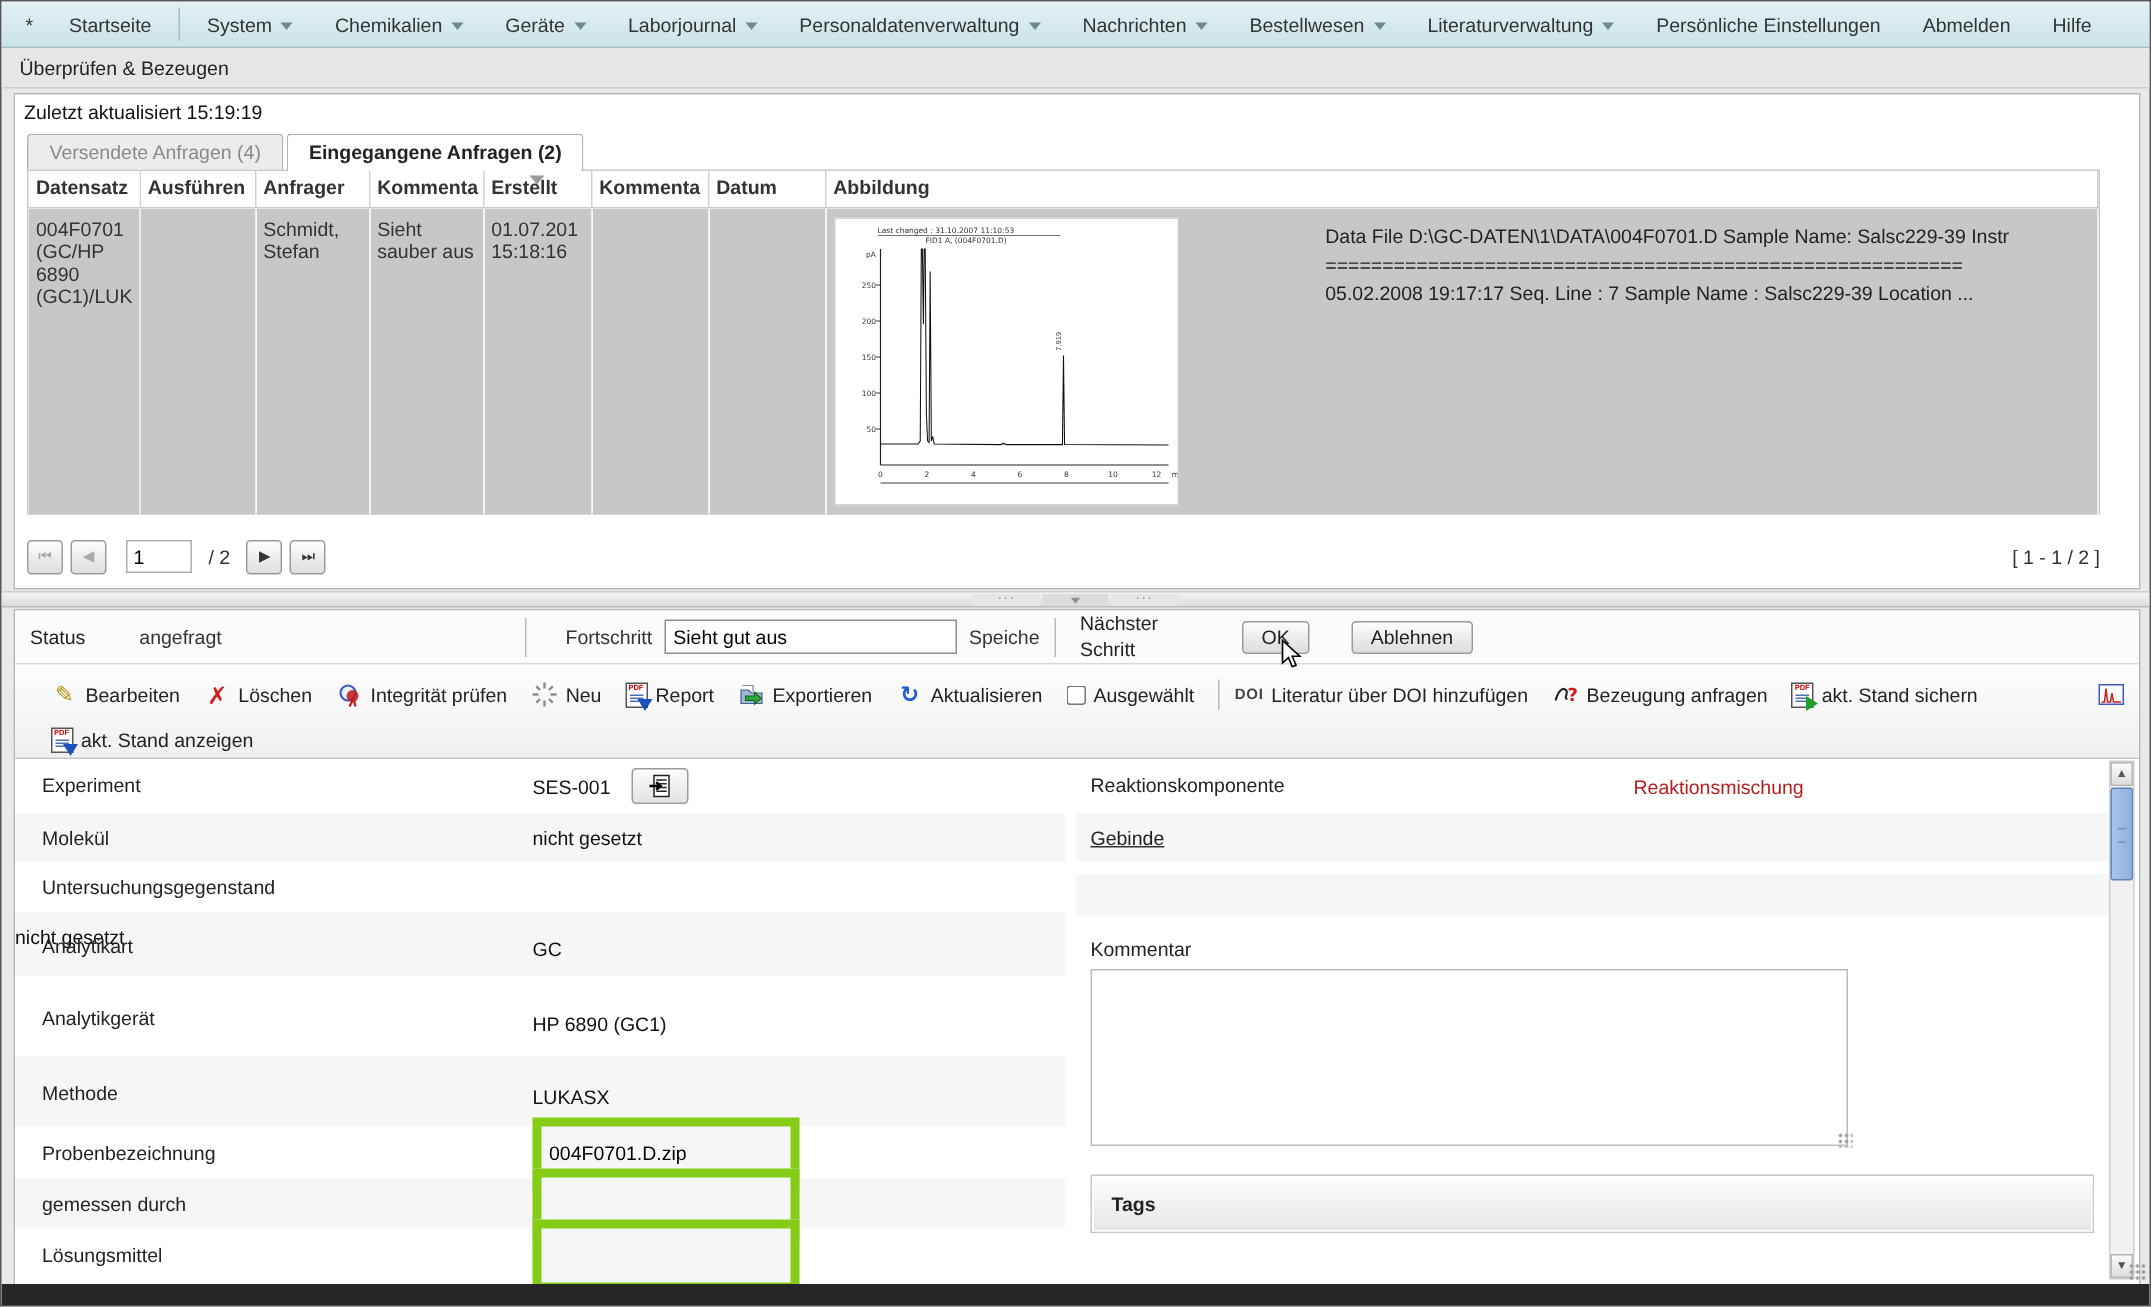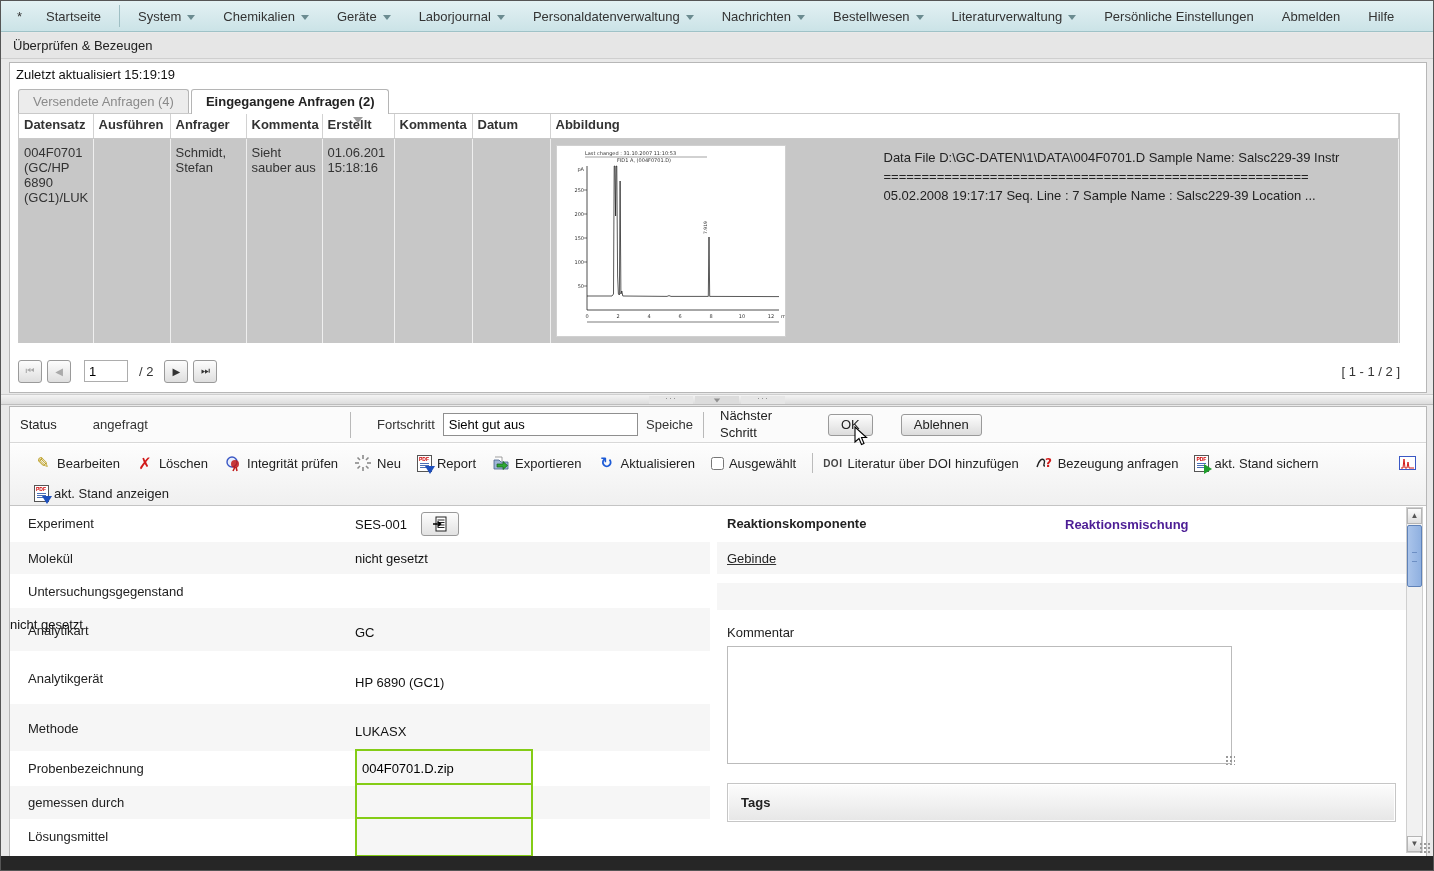--- a/index.html
+++ b/index.html
@@ -91,21 +91,21 @@
   .chk { width:13px; height:13px; }
   .ic-chrommini { border:1px solid #3a57c4; width:17px; height:14px; position:relative; background:#fff; }
 
   
   .formwrap { position:absolute; left:0; top:100px; width:1396px; bottom:0; background:#fff; overflow:hidden; }
   .fl { position:absolute; left:0; top:0; width:700px; }
   .frow { display:flex; border-bottom:1px solid #fff; }
   .frow.alt { background:#f6f6f6; }
   .frow .lab { width:345px; padding:9px 0 9px 18px; color:#222; }
   .frow .val { padding:9px 0; color:#111; display:flex; align-items:center; gap:14px; }
-  .finput { width:178px; height:22px; border:2px solid #84cc16; background:#f6f6f6; padding:18px 5px; font-size:13px; }
+  .finput { width:178px; height:22px; border:6px solid #84cc16; background:#f6f6f6; padding:18px 5px; font-size:13px; }
   .expbtn { width:38px; height:24px; border:1px solid #9a9a9a; border-radius:3px;
     background:linear-gradient(#fdfdfd,#e2e2e2); display:flex; align-items:center; justify-content:center; cursor:pointer; }
   .fr { position:absolute; left:707px; top:0; width:689px; }
   .kommentar-lab { padding:14px 0 6px 10px; color:#222; }
   .kommentar-ta { margin-left:10px; width:505px; height:118px; border:1px solid #bbb; background:#fff;
      resize:none; font-family:"Liberation Sans",sans-serif; font-size:13px; padding:4px; position:relative; }
   .grip { position:absolute; left:508px; margin-top:-12px; width:10px; height:10px;
      background-image:radial-gradient(#999 1px, transparent 1.2px); background-size:4px 4px; }
   .tagspanel { margin:16px 10px 0 10px; border:1px solid #c6c6c6; }
   .tagshead { background:linear-gradient(#fcfcfc,#e7e7e7); border:1px solid #fff; padding:10px 12px; font-weight:bold; color:#222; }
@@ -209,21 +209,21 @@
             <th>Datum</th>
             <th>Abbildung</th>
           </tr>
         </thead>
         <tbody>
           <tr>
             <td>004F0701 (GC/HP 6890 (GC1)/LUK</td>
             <td></td>
             <td>Schmidt, Stefan</td>
             <td>Sieht sauber aus</td>
-            <td>01.06.201 15:18:16</td>
+            <td>01.07.201 15:18:16</td>
             <td></td>
             <td></td>
             <td>
               <div class="imgcell">
                 <div class="chrom">
                   <svg width="228" height="190" viewBox="0 0 228 190">
                     <text x="28" y="9" font-size="5" fill="#333">Last changed  :  31.10.2007 11:10:53</text>
                     <line x1="28" y1="11" x2="150" y2="11" stroke="#444" stroke-width="0.5"></line>
                     <text x="60" y="16" font-size="5" fill="#333">FID1 A, (004F0701.D)</text>
 
@@ -482,23 +482,23 @@
         </div>
         <div class="frow" style="height:34px;">
           <div class="lab">Lösungsmittel</div>
           <div class="val">
               <input class="finput" value="" style="">
             </div>
         </div>
       </div>
 
       <div class="fr">
-        <div class="frow" style="height:35px;font-weight:bold;">
+        <div class="frow" style="height:35px;">
           <div class="lab" style="width:348px; padding-left:10px;">Reaktionskomponente</div>
-          <div class="val" style="color:#4c1d95;">Reaktionsmischung</div>
+          <div class="val" style="color:#b91c1c;margin-left:24px;">Reaktionsmischung</div>
         </div>
         <div class="frow alt" style="height:33px;text-decoration:underline;">
           <div class="lab" style="width:348px; padding-left:10px;">Gebinde</div>
           <div class="val"></div>
         </div>
         <div class="frow alt" style="height:28px; margin-top:8px;"></div>
         <div class="kommentar-lab">Kommentar</div>
         <textarea class="kommentar-ta" value="" style=""></textarea>
         <div class="grip"></div>
         <div class="tagspanel">

